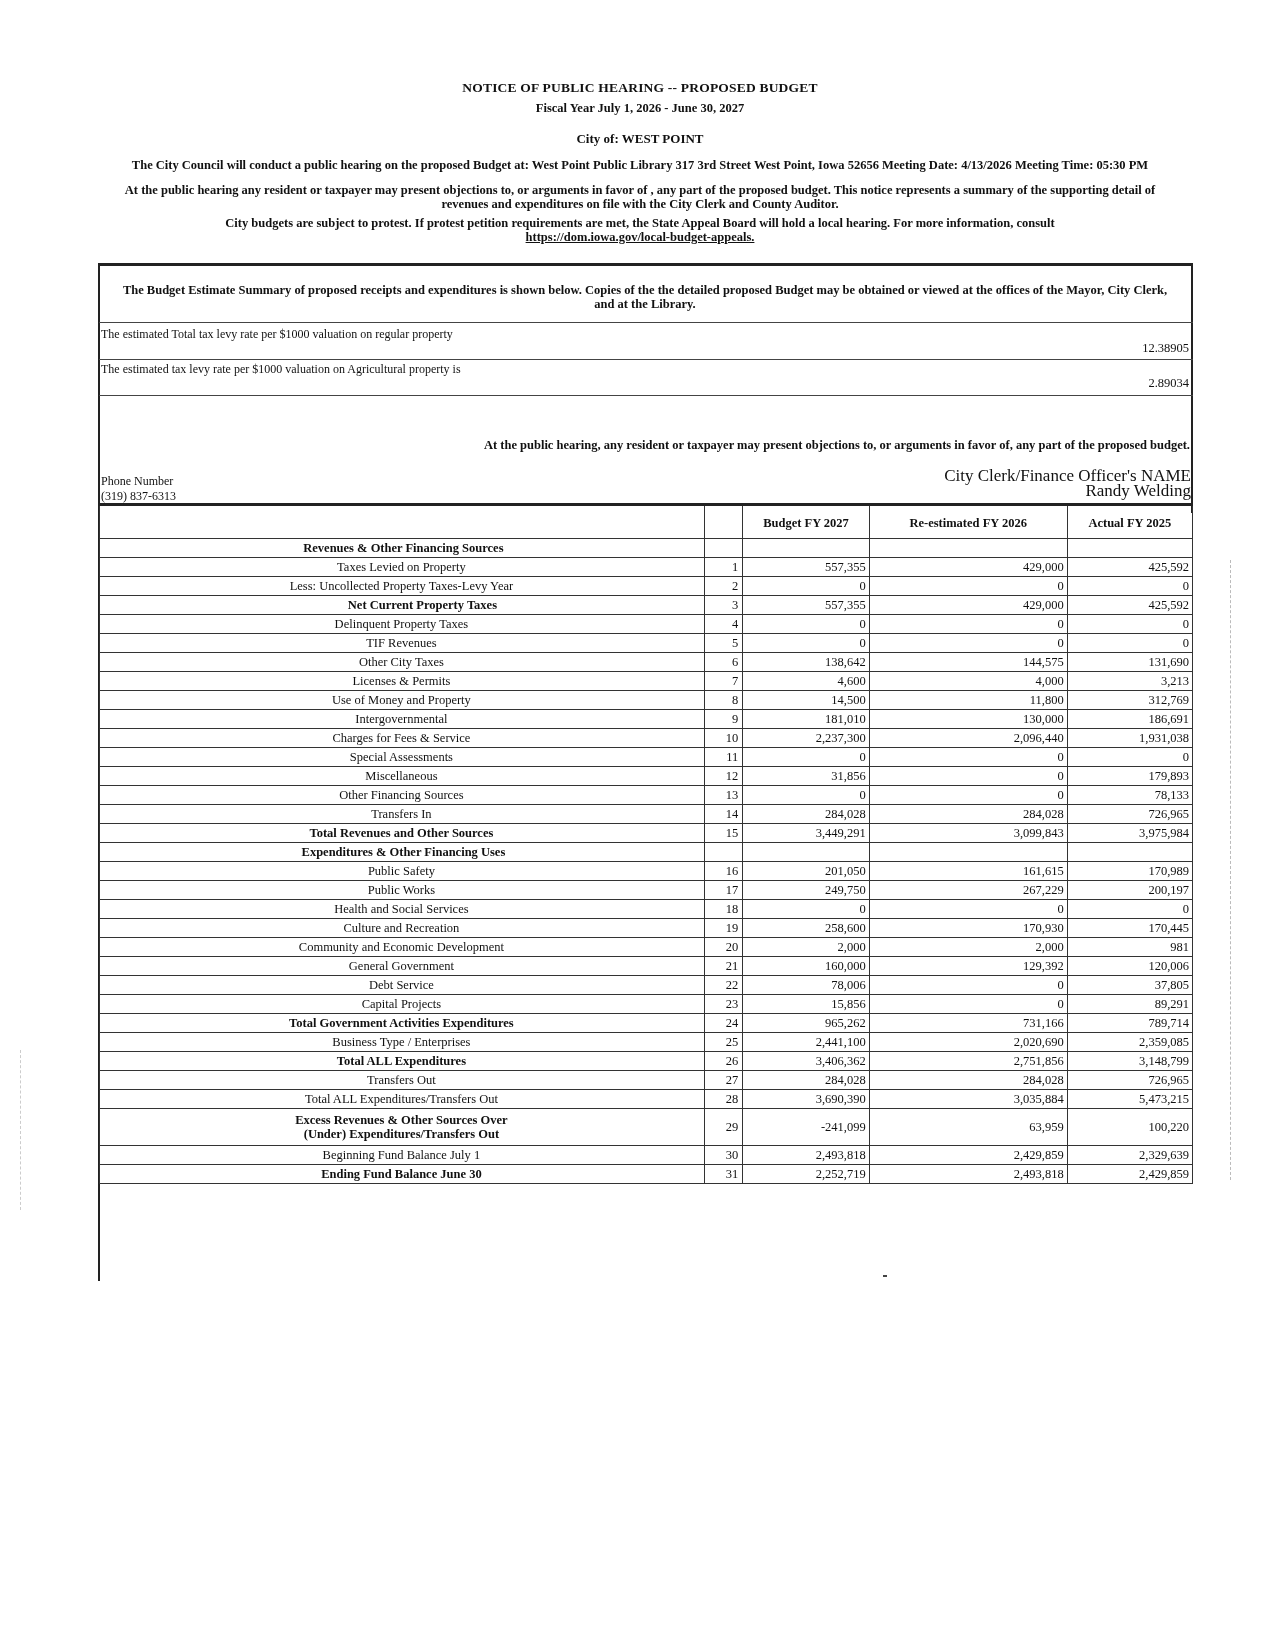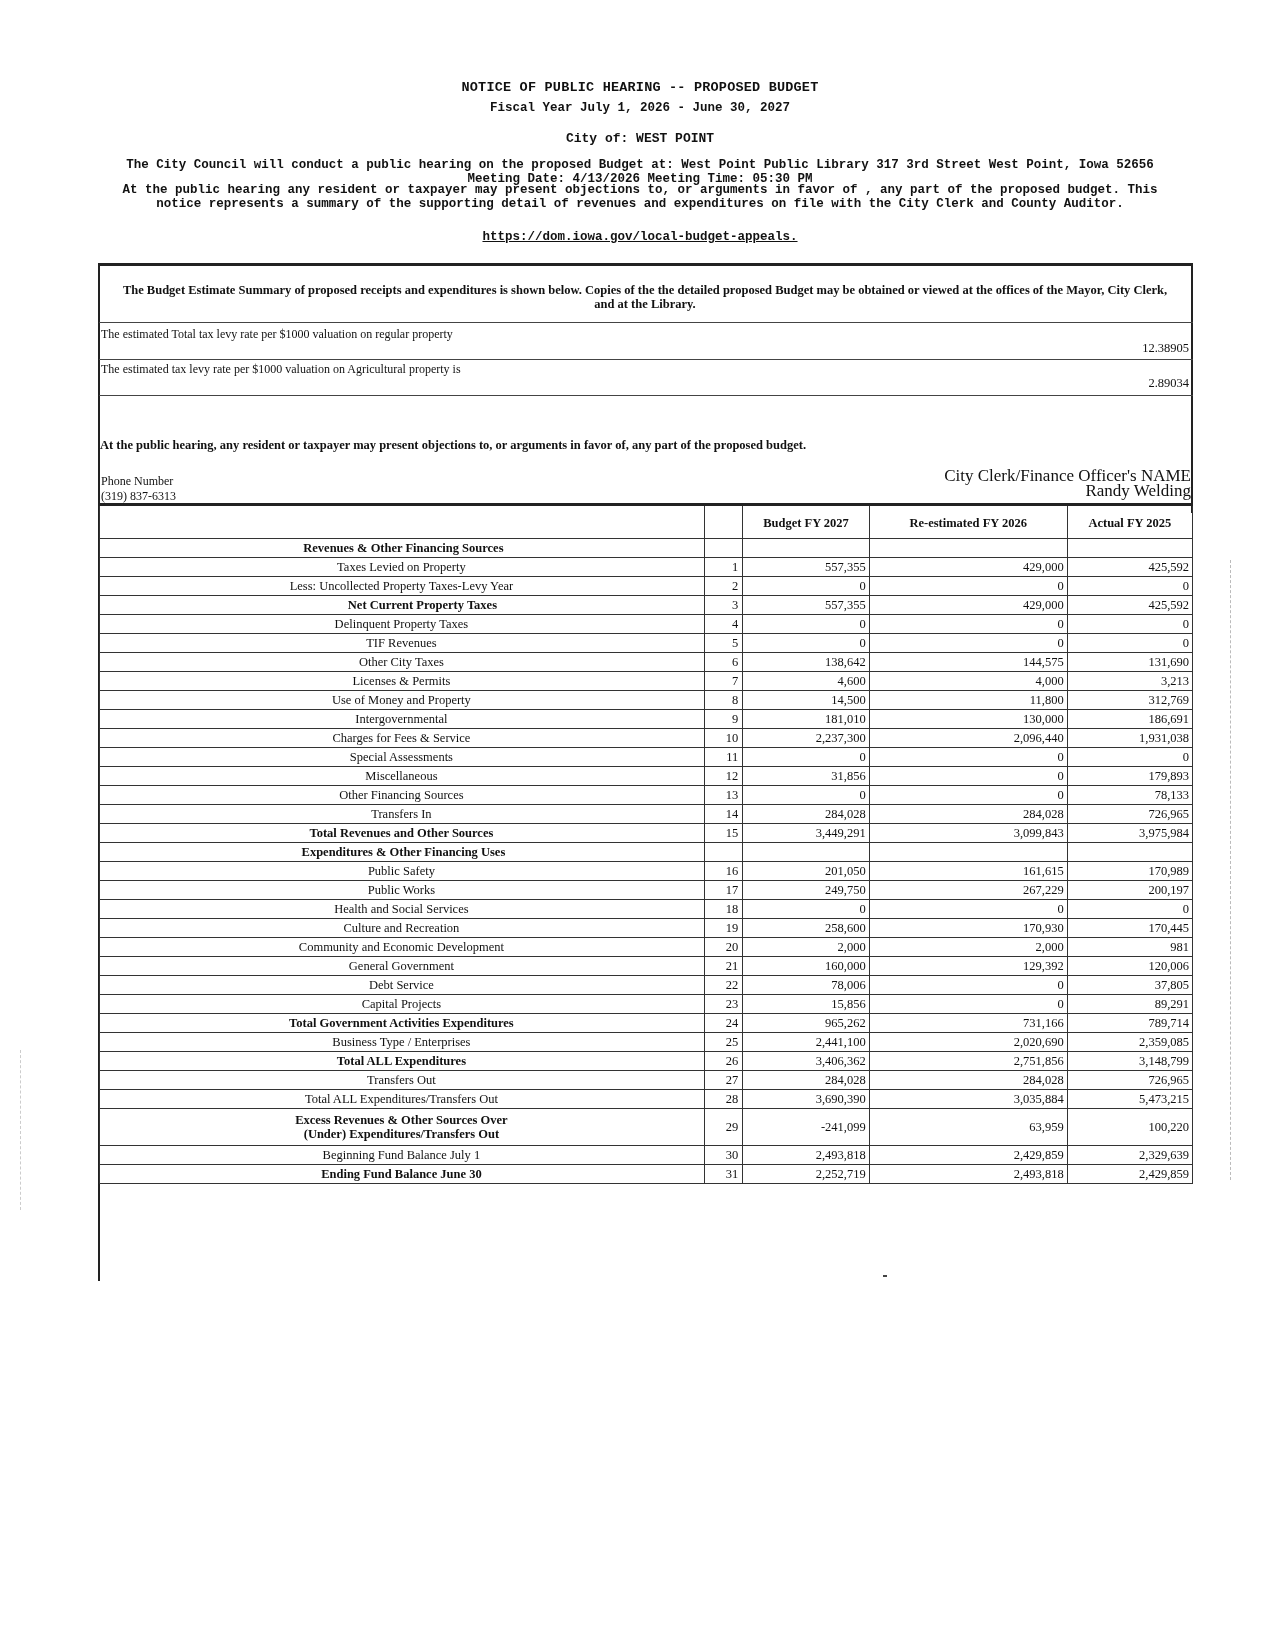--- a/index.html
+++ b/index.html
@@ -1,34 +1,34 @@
 <!DOCTYPE html>
 <html><head>
 <meta charset="utf-8">
 <style>
   html, body { margin: 0; padding: 0; background: #ffffff; }
   body { width: 1279px; height: 1650px; position: relative; overflow: hidden;
          font-family: "Liberation Serif", "DejaVu Serif", serif; color: #111; }
-  .hdr { position: absolute; left: 100px; width: 1080px; text-align: center; font-weight: bold; font-family: Liberation Mono, monospace; }
+  .hdr { position: absolute; left: 100px; width: 1080px; text-align: center; font-weight: bold; }
   .t1 { top: 80px; font-size: 13.5px; letter-spacing: 0.2px; }
   .t2 { top: 101px; font-size: 12.5px; }
   .t3 { top: 131px; font-size: 13px; }
   .p  { font-size: 12.5px; line-height: 14px; }
   .p1 { top: 158px; }
   .p2 { top: 183px; }
   .p3 { top: 216px; }
   .link { text-decoration: underline; }
   .box-top { position: absolute; left: 98px; top: 263px; width: 1095px; height: 3px; background: #222; }
   .box-left { position: absolute; left: 98px; top: 263px; width: 2px; height: 1018px; background: #222; }
   .box-right { position: absolute; left: 1191px; top: 263px; width: 2px; height: 250px; background: #222; }
   .summary { position: absolute; left: 120px; top: 283px; width: 1050px; text-align: center; font-weight: bold; font-size: 12.5px; line-height: 14px; }
   .hline { position: absolute; height: 1px; background: #444; }
   .levy-label { position: absolute; left: 101px; font-size: 12px; }
   .levy-val { position: absolute; right: 90px; font-size: 12.5px; text-align: left; }
-  .hearing2 { position: absolute; left: 100px; top: 438px; width: 1090px; text-align: left; font-weight: bold; font-size: 12.5px; }
+  .hearing2 { position: absolute; left: 100px; top: 438px; width: 1090px; text-align: right; font-weight: bold; font-size: 12.5px; }
   .phone { position: absolute; left: 101px; top: 474px; font-size: 12px; line-height: 15px; }
   .clerk { position: absolute; right: 88px; top: 468px; font-size: 17px; line-height: 15px; text-align: right; font-family: Liberation Serif, serif; }
   table.budget { position: absolute; left: 99px; top: 503px; width: 1094px; border-collapse: collapse;
                  font-size: 12.5px; table-layout: fixed; }
   table.budget td, table.budget th { border: 1px solid #333; padding: 0 3px; height: 18px; line-height: 16px; overflow: hidden; white-space: nowrap; }
   table.budget th { font-weight: bold; text-align: center; font-size: 12.5px; line-height: 14px; padding-top: 2px; }
   table.budget thead tr { border-top: 3px solid #222; }
   table.budget td.num { text-align: right; }
   table.budget td.idx { text-align: right; padding-right: 4px; }
   table.budget td.label { text-align: center; padding-left: 2px; }
@@ -48,21 +48,21 @@
 </head>
 <body>
 
 <div>
   <div class="hdr t1">NOTICE OF PUBLIC HEARING -- PROPOSED BUDGET</div>
   <div class="hdr t2">Fiscal Year July 1, 2026 - June 30, 2027</div>
   <div class="hdr t3">City of:   WEST POINT</div>
   <div class="hdr p p1">The City Council will conduct a public hearing on the proposed Budget at:    West Point Public Library 317 3rd Street West Point, Iowa 52656 Meeting Date: 4/13/2026   Meeting Time:   05:30 PM</div>
   <div class="hdr p p2">At the public hearing any resident or taxpayer may present objections to, or arguments in favor of , any part of the proposed budget. This notice represents a summary of the supporting detail of revenues and expenditures on file with the City Clerk and County Auditor.</div>
   <div class="hdr p p3">
-    <br>
+    <span>City budgets are subject to protest. If protest petition requirements are met, the State Appeal Board will hold a local hearing. For more information, consult</span><br>
     <span class="link">https://dom.iowa.gov/local-budget-appeals.</span>
   </div>
 </div>
 
 <div class="box-top"></div>
 <div class="box-left"></div>
 <div class="box-right"></div>
 
 <div class="summary">The Budget Estimate Summary of proposed receipts and expenditures is shown below. Copies of the the detailed proposed Budget may be obtained or viewed at the offices of the Mayor, City Clerk, and at the Library.</div>
 

